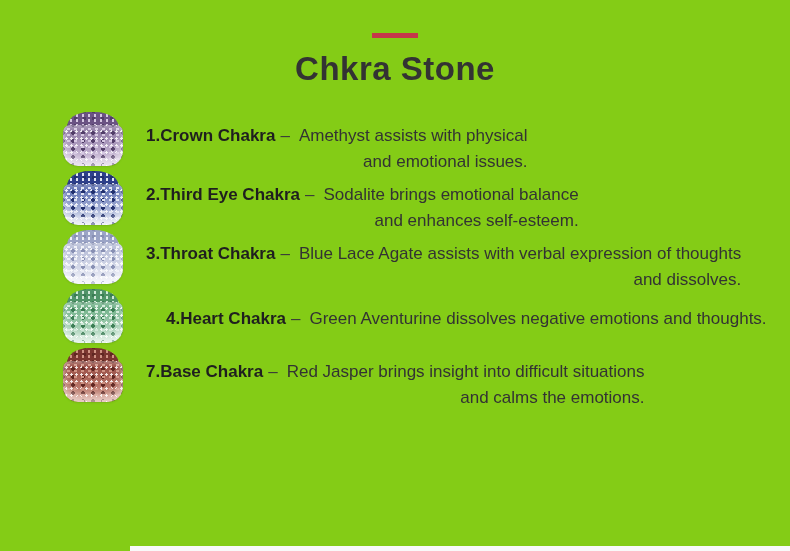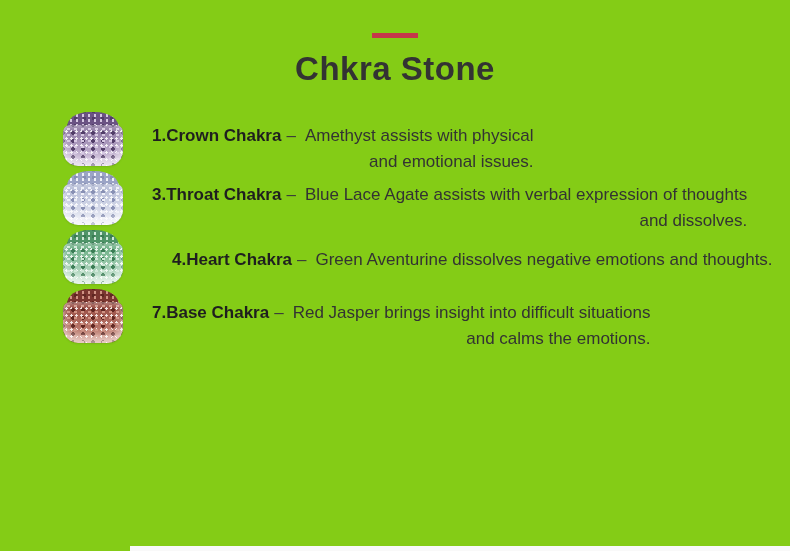--- a/index.html
+++ b/index.html
@@ -9,21 +9,21 @@
   }
   .accent-dash {
     width:46px; height:5px; margin:33px auto 0; background:#c5364a;
   }
   .page-title {
     margin-top:12px; text-align:center;
     font-size:33px; line-height:38px; font-weight:700; color:#333333;
     letter-spacing:0.5px;
   }
   .rows { margin-top:21px; }
-  .row { display:flex; height:59px; padding-left:62px; align-items:flex-start;gap:6px; }
+  .row { display:flex; height:59px; padding-left:62px; align-items:flex-start; }
   .stone { position:relative; width:64px; height:54px; margin-top:2px; flex:0 0 64px; }
   .heap {
     position:absolute; left:5px; top:0; width:52px; height:20px;
     border-radius:48% 52% 46% 54% / 85% 90% 25% 20%;
     background-color:var(--heap);
     background-image:
       radial-gradient(circle, var(--light) 0 1.2px, rgba(0,0,0,0) 1.3px),
       radial-gradient(circle, var(--dark) 0 1.5px, rgba(0,0,0,0) 1.6px);
     background-size:6px 5px, 9px 7px;
     background-position:1px 1px, 4px 3px;
@@ -70,20 +70,30 @@
       <div class="stone" style="--base: #86719c; --dark: #513d68; --light: #d6c8e2; --heap: #6b5384;">
         <div class="heap"></div>
         <div class="bowl"></div>
       </div>
       <div class="text">
         <div class="line1"><span class="label">1.Crown Chakra</span><span class="dash">–</span><span class="desc">Amethyst assists with physical</span></div>
         <div class="line2 desc">and emotional issues.</div>
       </div>
     </div>
 
+    <div class="row">
+      <div class="stone" style="--base: #4a5fa8; --dark: #22306e; --light: #dfe4f2; --heap: #2d3f8a;">
+        <div class="heap"></div>
+        <div class="bowl"></div>
+      </div>
+      <div class="text">
+        <div class="line1"><span class="label">2.Third Eye Chakra</span><span class="dash">–</span><span class="desc">Sodalite brings emotional balance</span></div>
+        <div class="line2 desc">and enhances self-esteem.</div>
+      </div>
+    </div>
 
     <div class="row">
       <div class="stone" style="--base: #aeb6d2; --dark: #8890b4; --light: #eef0f8; --heap: #9ba4c6;">
         <div class="heap"></div>
         <div class="bowl"></div>
       </div>
       <div class="text">
         <div class="line1"><span class="label">3.Throat Chakra</span><span class="dash">–</span><span class="desc">Blue Lace Agate assists with verbal expression of thoughts</span></div>
         <div class="line2 desc">and dissolves.</div>
       </div>

